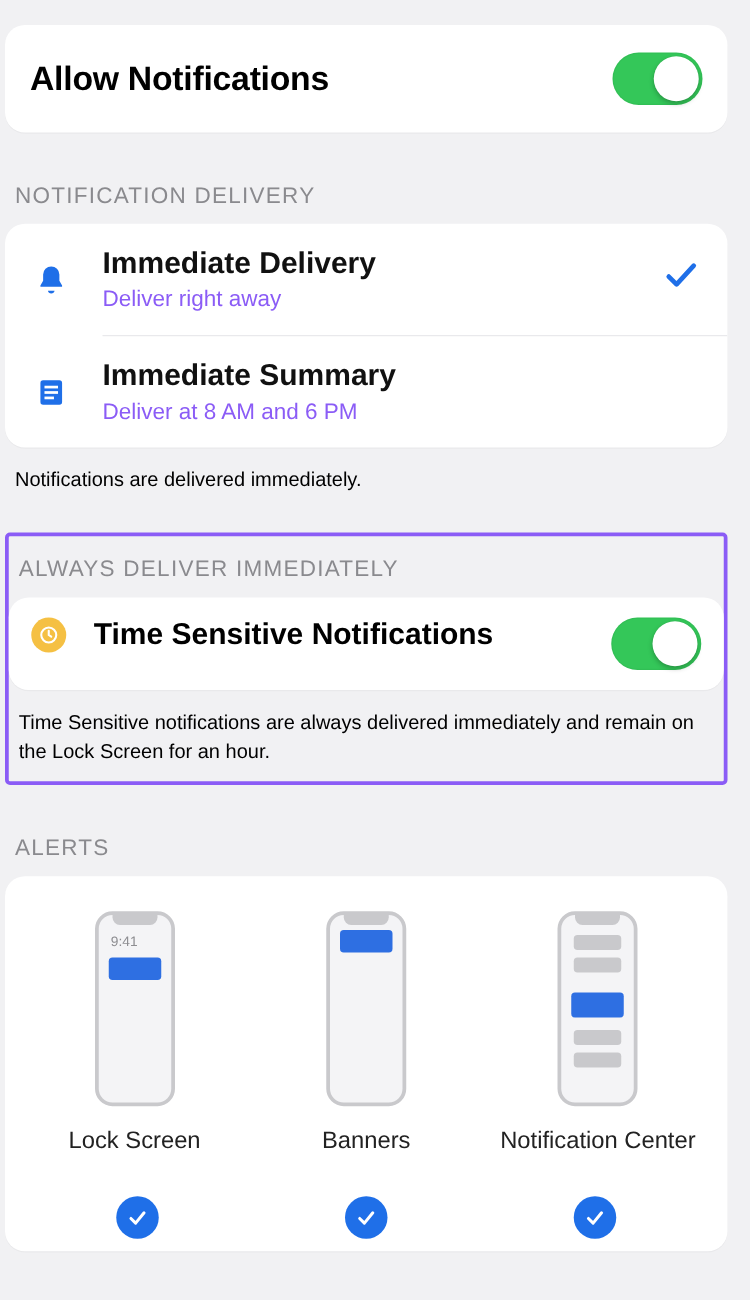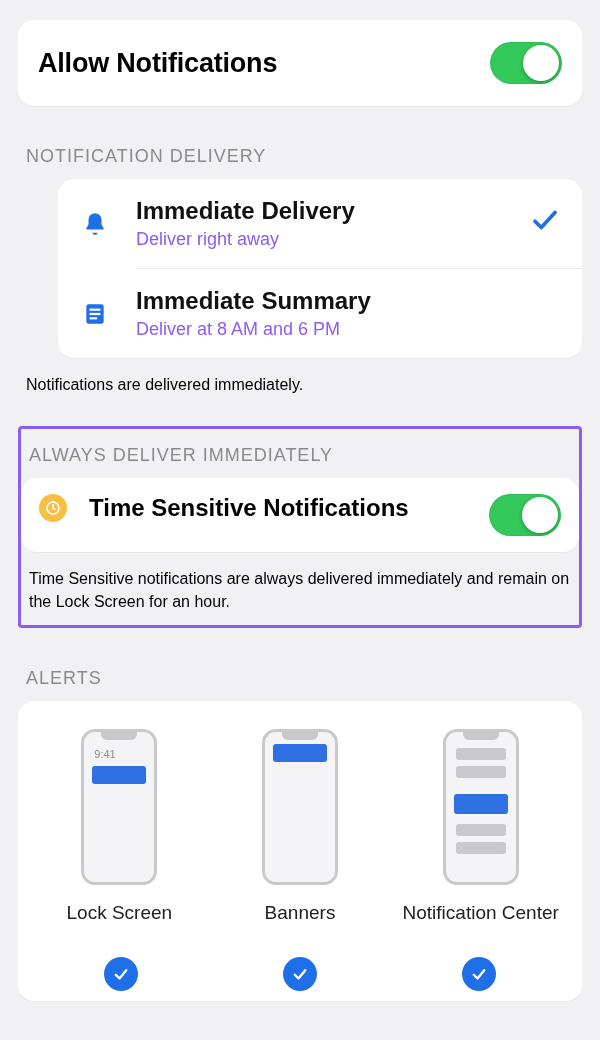--- a/index.html
+++ b/index.html
@@ -4,21 +4,21 @@
 <style>
   * { box-sizing: border-box; margin: 0; padding: 0; }
   html, body {
     width: 600px;
     height: 1040px;
     background: #f1f1f3;
     font-family: -apple-system, "Helvetica Neue", Arial, sans-serif;
     color: #000;
     overflow: hidden;
   }
-  .page { padding: 20px 18px 0 18px; }
+  .page { padding: 20px 18px 0 4px; }
 
   .card {
     background: #ffffff;
     border-radius: 16px;
     box-shadow: 0 1px 0 rgba(0,0,0,0.03);
     overflow: hidden;
   }
 
   
   .row-primary {
@@ -53,21 +53,21 @@
 
   
   .section-header {
     font-size: 18px;
     letter-spacing: 1px;
     color: #8a8a8e;
     margin: 40px 8px 12px 8px;
     text-transform: uppercase;
   }
   
-  .list-card { padding: 0; margin-left: 40px; }
+  .list-card { padding: 0; }
   .list-row {
     display: flex;
     align-items: center;
     padding: 18px 22px 18px 18px;
     position: relative;
   }
   .list-row .icon-slot {
     width: 38px;
     display: flex;
     justify-content: center;
@@ -140,21 +140,21 @@
     align-items: flex-start;
     gap: 6px;
   }
   .alert-opt {
     flex: 1;
     display: flex;
     flex-direction: column;
     align-items: center;
   }
   .phone {
-    width: 76px; height: 156px;
+    width: 64px; height: 156px;
     border: 3px solid #c9c9cc;
     border-radius: 14px;
     background: #f4f4f6;
     position: relative;
     overflow: hidden;
   }
   .notch {
     position: absolute;
     top: 0; left: 50%; transform: translateX(-50%);
     width: 36px; height: 8px;

